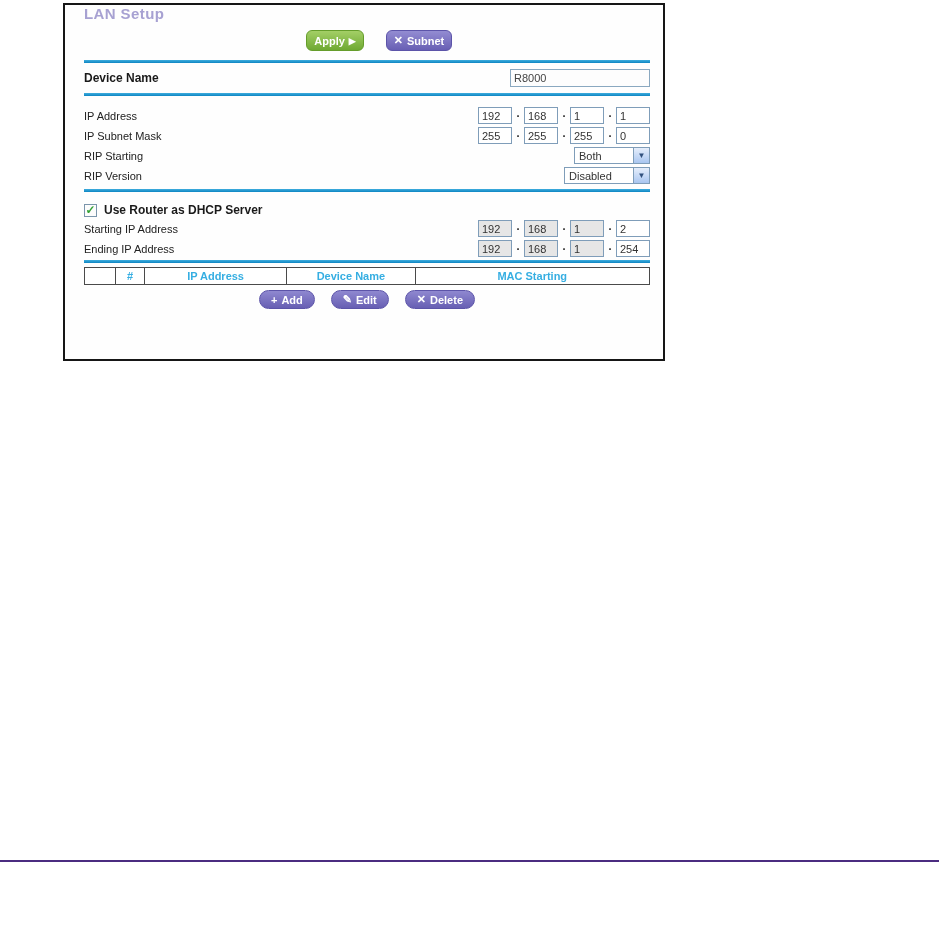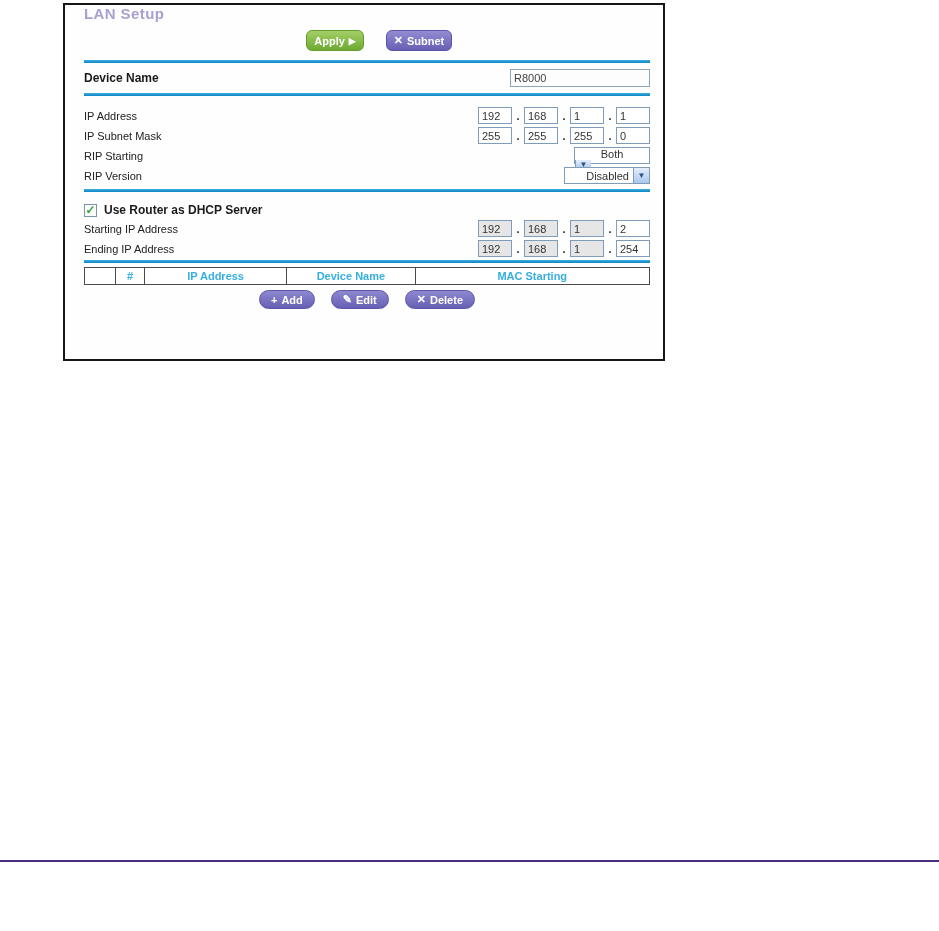--- a/index.html
+++ b/index.html
@@ -91,21 +91,21 @@
   .field-row {
     display: flex;
     justify-content: space-between;
     align-items: center;
     height: 17px;
     margin-top: 3px;
   }
   .field-row.first { margin-top: 11px; }
   .field-label { font-size: 11px; color: #222222; }
 
-  .octets { display: flex; align-items: center; }
+  .octets { display: flex; align-items: flex-start; }
   .octet {
     width: 34px; height: 17px;
     border: 1px solid #7f9db9;
     font-family: "Liberation Sans", sans-serif;
     font-size: 11px;
     color: #333333;
     padding: 1px 3px;
     background: #ffffff;
   }
   .octet.dim { background: #e6e6e6; }
@@ -123,22 +123,22 @@
   }
   .select-box .sel-text { flex: 1; padding: 0 4px; white-space: nowrap; }
   .select-box .sel-arrow {
     width: 16px;
     align-self: stretch;
     border-left: 1px solid #7f9db9;
     background: linear-gradient(#e6eefb, #a9c6f0);
     display: flex; align-items: center; justify-content: center;
     font-size: 8px; color: #31517e;
   }
-  .sel-direction { width: 76px; flex-direction: column; }
-  .sel-version { width: 86px; text-align: right; }
+  .sel-direction { width: 76px; }
+  .sel-version { width: 86px; }
 
   .checkbox-row { display: flex; align-items: center; gap: 7px; margin-top: 11px; height: 14px; }
   .checkbox {
     width: 13px; height: 13px;
     border: 1px solid #7a95ab;
     background: #fcfcfc;
     display: flex; align-items: center; justify-content: center;
     font-size: 12px; font-weight: bold; color: #35a236;
     line-height: 1;
     cursor: pointer;

